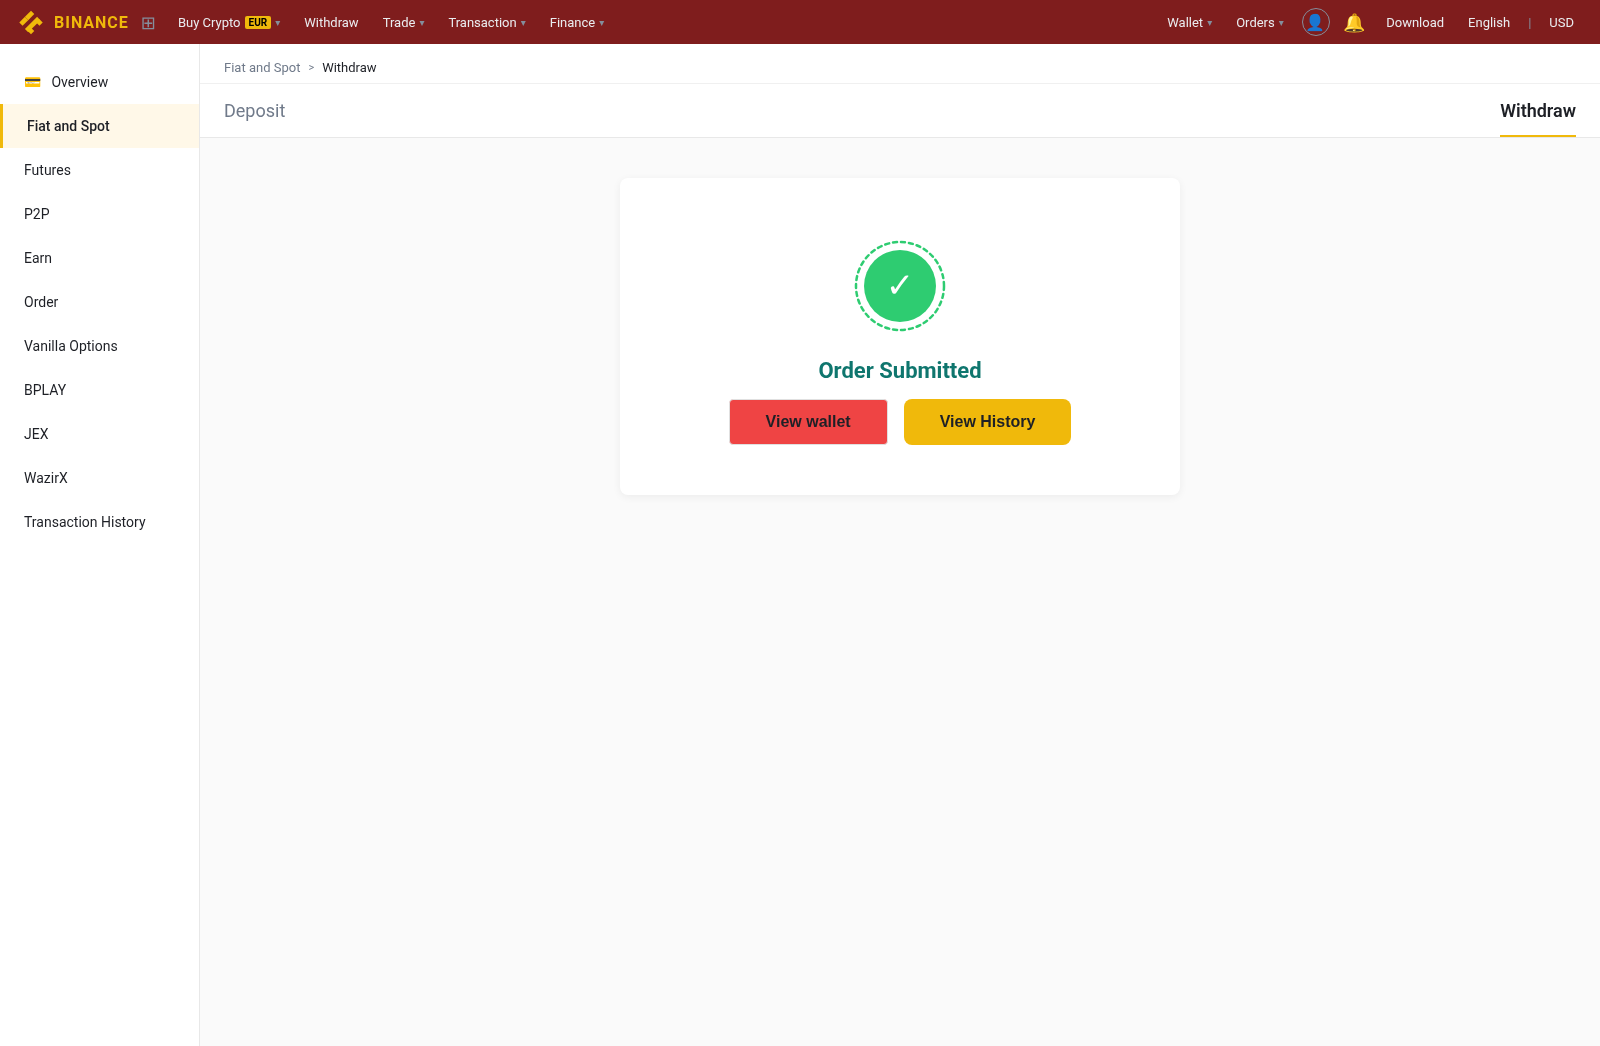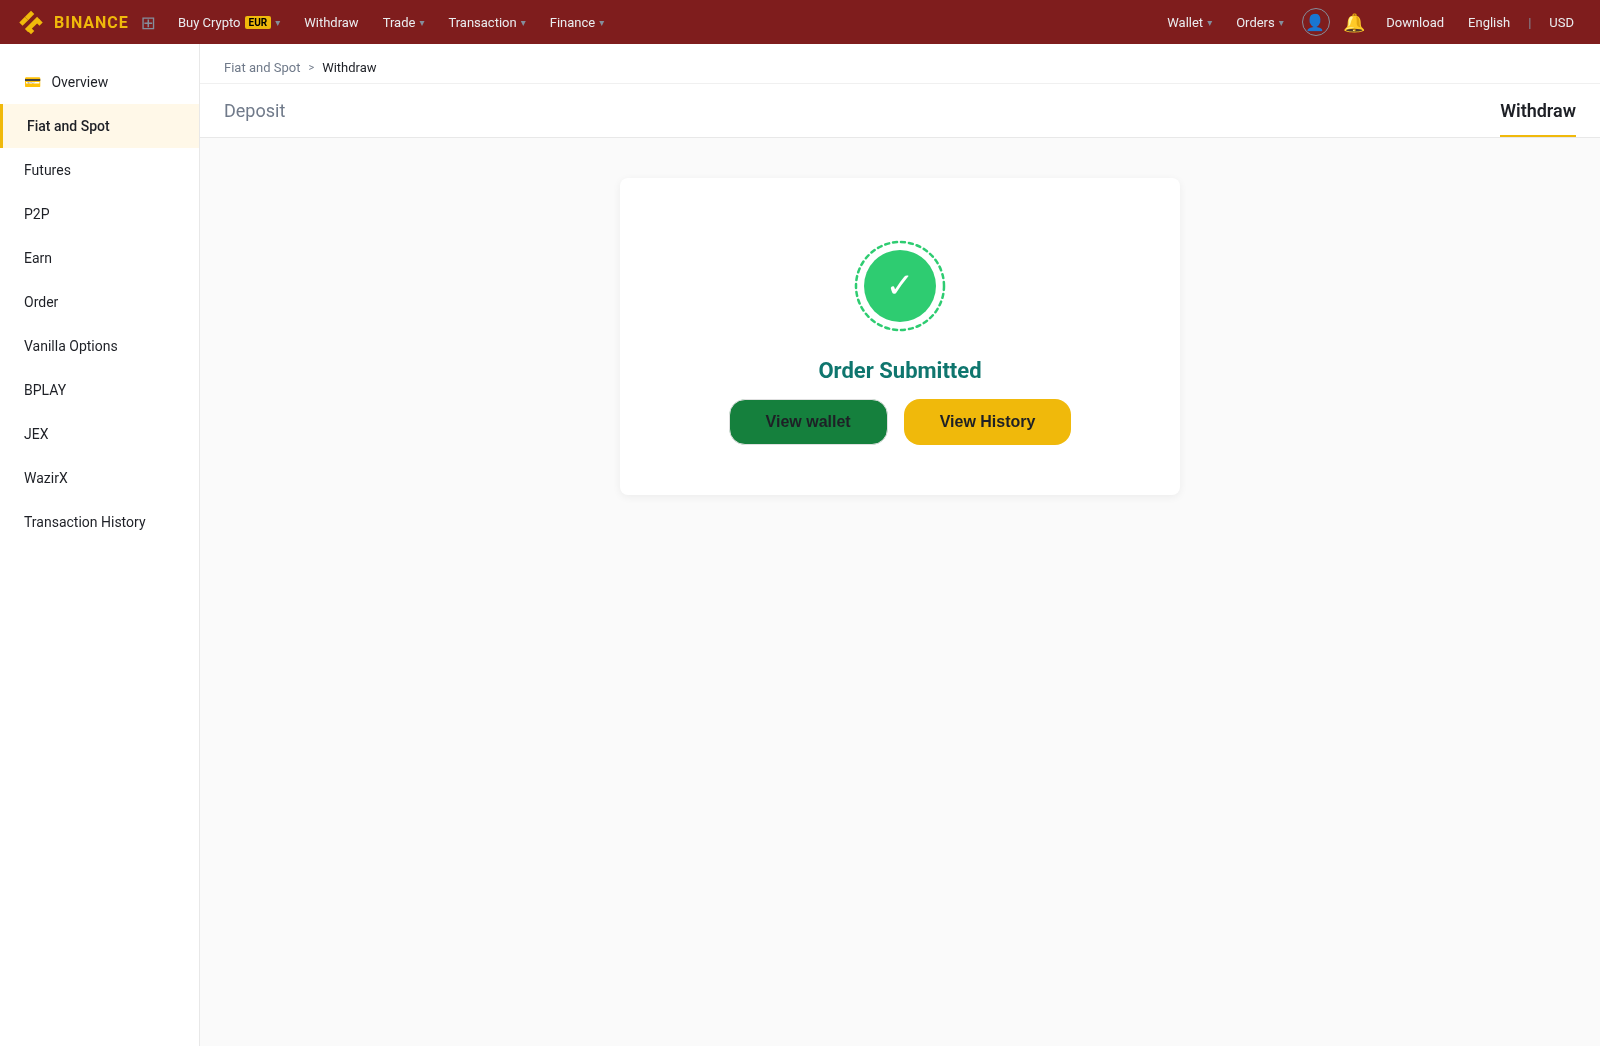--- a/index.html
+++ b/index.html
@@ -238,32 +238,32 @@
       margin-bottom: 36px;
       max-width: 340px;
     }
     .card-buttons {
       display: flex;
       gap: 16px;
     }
     .btn-outline {
       padding: 13px 36px;
       border: 1.5px solid #e0e0e0;
-      background: #15803d;
-      border-radius: 16px;
+      background: #ef4444;
+      border-radius: 4px;
       font-size: 16px;
       font-weight: 600;
       color: #1e2026;
       cursor: pointer;
     }
     .btn-primary {
       padding: 13px 36px;
       background: #f0b90b;
       border: none;
-      border-radius: 16px;
+      border-radius: 8px;
       font-size: 16px;
       font-weight: 700;
       color: #1e2026;
       cursor: pointer;
     }
   </style>
 </head>
 <body>
 
 <nav class="topnav">

